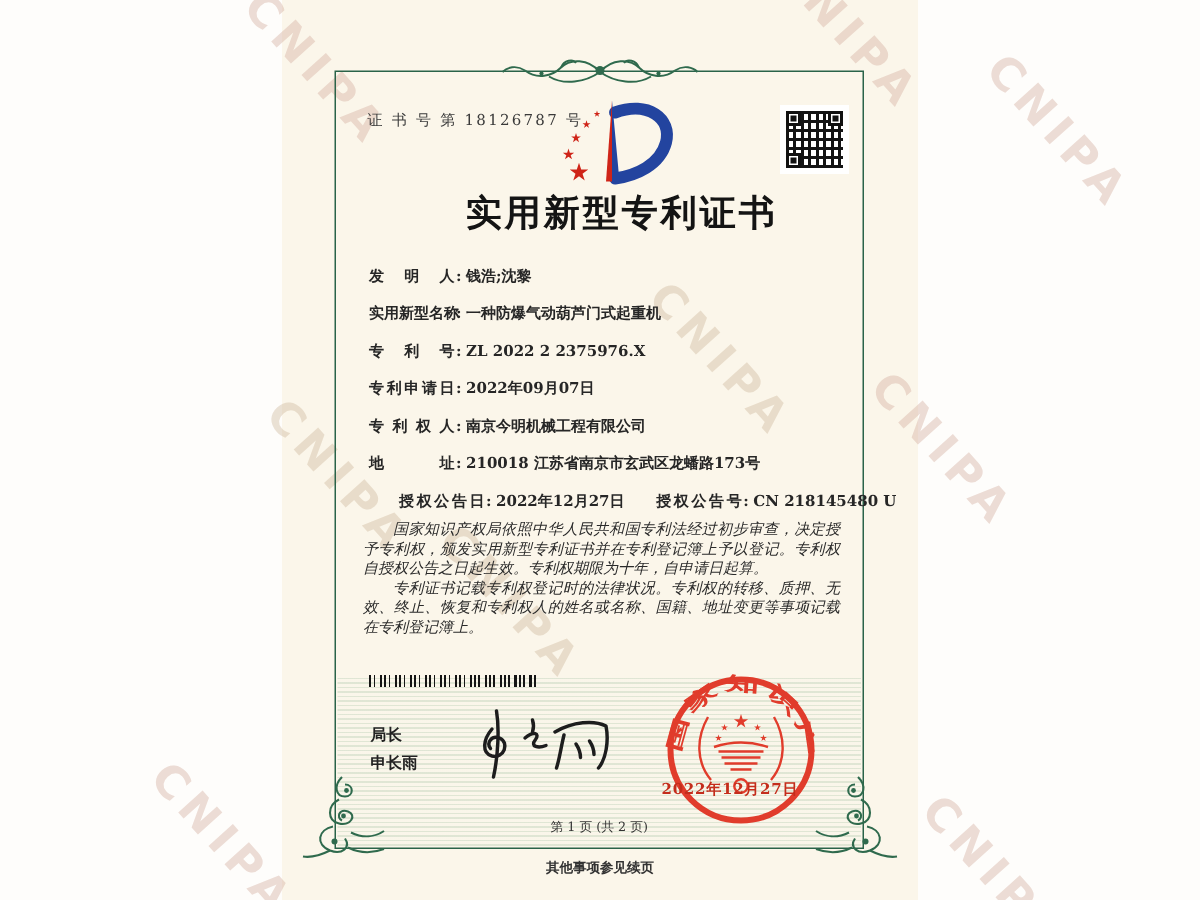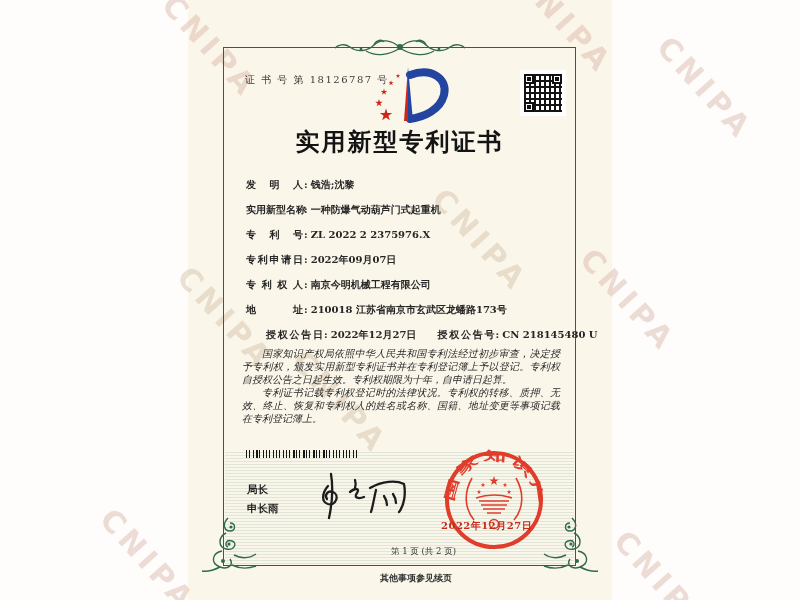--- a/index.html
+++ b/index.html
@@ -28,21 +28,21 @@
            color:#3a3a3a;font-weight:400;z-index:4;}
   .logo{position:absolute;left:362px;top:63px;z-index:4;}
   .qr{position:absolute;left:520px;top:70px;width:46px;height:46px;background:#fff;z-index:4;}
   .qr-grid{position:absolute;left:4px;top:4px;width:38px;height:38px;
        background:
          repeating-linear-gradient(90deg,#141414 0 2px,transparent 2px 5px),
          repeating-linear-gradient(0deg,#141414 0 2px,#fff 2px 6px);}
   .qr .f{position:absolute;width:10px;height:10px;border:2px solid #111;background:#fff;box-sizing:border-box;}
   .qr .f i{position:absolute;left:1px;top:1px;width:4px;height:4px;background:#111;}
   .qr .f.tl{left:4px;top:4px}.qr .f.tr{right:4px;top:4px}.qr .f.bl{left:4px;bottom:4px}
-  .title{position:absolute;left:223px;top:126px;width:353px;text-align:center;
+  .title{position:absolute;left:238px;top:126px;width:353px;text-align:center;
          font-size:24px;font-weight:700;letter-spacing:2px;color:#141414;z-index:4;}
 
   
   .fields{position:absolute;left:246px;top:172px;width:320px;z-index:4;
           font-size:10px;font-weight:600;color:#262626;}
   .field-row{height:25px;line-height:25px;white-space:nowrap;}
   .lbl{display:inline-block;width:57px;text-align:justify;text-align-last:justify;vertical-align:top;}
   .colon{margin:0 3px 0 1px;}
   .pair{display:inline-block;width:168px;margin-left:20px;}
 
@@ -55,22 +55,22 @@
   .barcode{position:absolute;left:246px;top:450px;width:112px;height:8px;z-index:4;
        background:repeating-linear-gradient(90deg,#151515 0 1.5px,transparent 1.5px 3px,
                  #151515 3px 4px,transparent 4px 7px,#151515 7px 8.5px,transparent 8.5px 10px);}
   .director-title{position:absolute;left:247px;top:483px;font-size:10.5px;font-weight:700;color:#222;z-index:4;text-align:right;}
   .director-name{position:absolute;left:247px;top:502px;font-size:10.5px;font-weight:700;color:#222;z-index:4;}
   .signature{position:absolute;left:312px;top:466px;z-index:5;}
   .seal{position:absolute;left:442px;top:448px;z-index:5;opacity:0.95;}
   .seal-date{position:absolute;left:441px;top:519px;width:110px;font-size:10px;font-weight:700;
              color:#c42d1c;letter-spacing:0.5px;z-index:6;white-space:nowrap;}
   .page-info{position:absolute;left:223px;top:546px;width:353px;text-align:center;
-             font-size:8.5px;color:#333;z-index:4;margin-left:24px;}
-  .footer-note{position:absolute;left:204px;top:572px;width:424px;text-align:center;
+             font-size:8.5px;color:#333;z-index:4;}
+  .footer-note{position:absolute;left:188px;top:572px;width:424px;text-align:center;
                font-size:9px;color:#333;font-weight:600;z-index:4;}
 </style>
 </head>
 <body>
 
 <div class="stage">
 
   <div class="paper"></div>
 
   <span class="wm" style="left:210px;top:46px">CNIPA</span>

